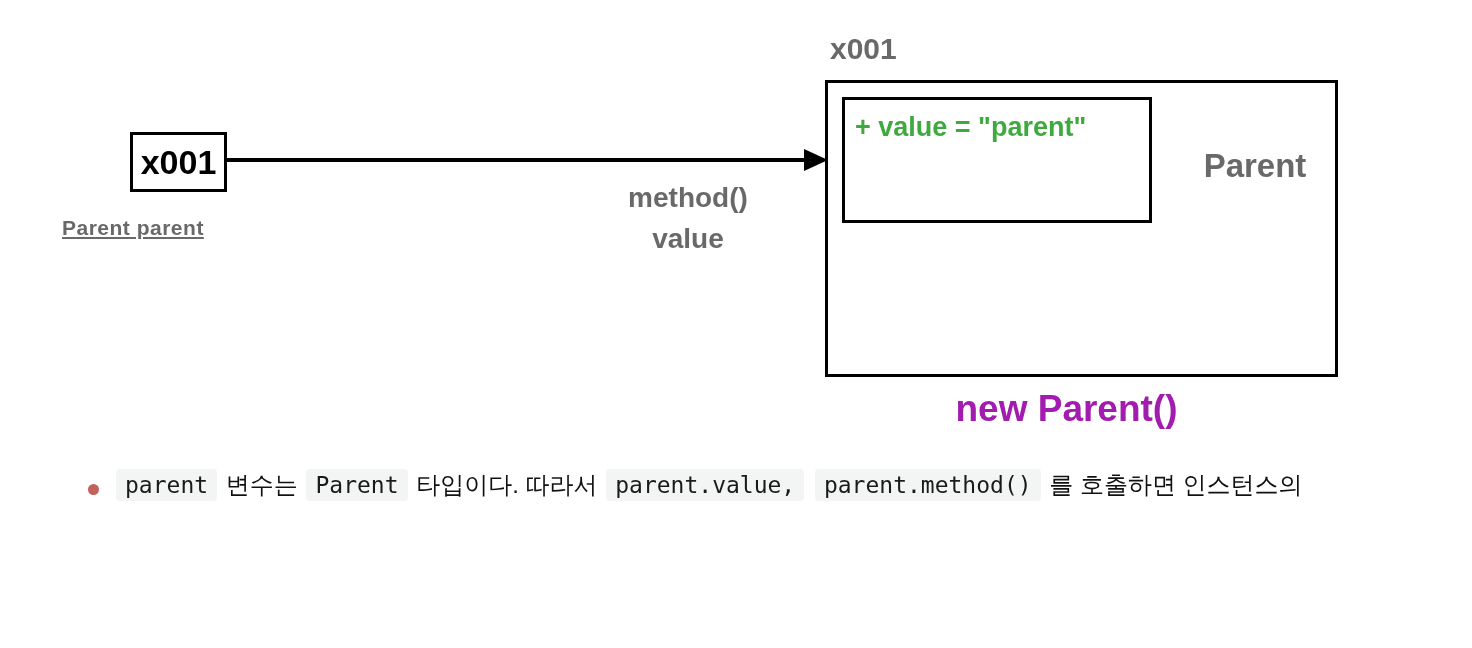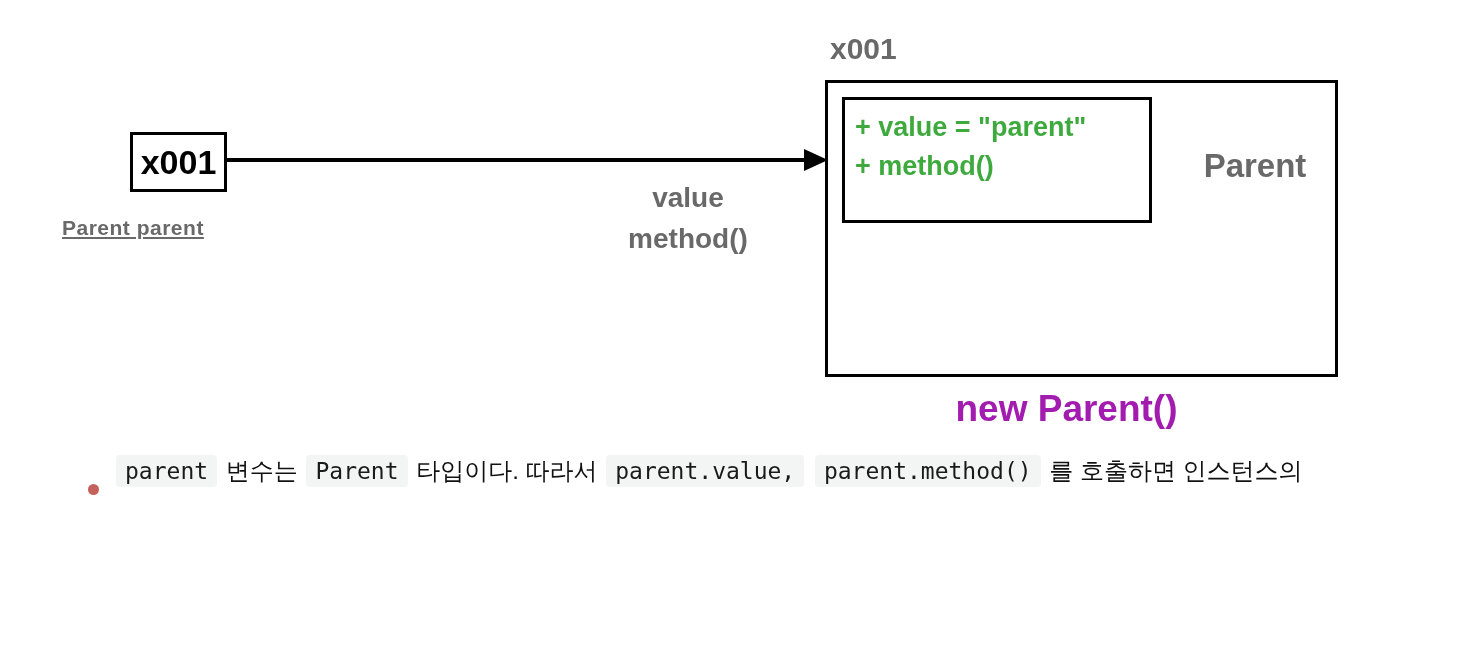--- a/index.html
+++ b/index.html
@@ -96,25 +96,25 @@
   
   .bullet-dot {
     position: absolute;
     left: 88px; top: 484px;
     width: 11px; height: 11px;
     border-radius: 50%;
     background: #c4615a;
   }
   .note-text {
     position: absolute;
-    left: 114px; top: 447px;
+    left: 114px; top: 467px;
     width: 1290px;
     font-size: 24px;
     color: #111111;
-    line-height: 47px;
+    line-height: 35px;
   }
   .note-line { white-space: nowrap; }
   .code {
     font-family: "DejaVu Sans Mono", monospace;
     font-size: 23px;
     background: #f3f4f4;
     border-radius: 4px;
     padding: 3px 9px;
     margin: 0 2px;
     color: #1a1a1a;
@@ -126,30 +126,29 @@
 <div class="canvas">
 
   <div class="ref-box">
     <span>x001</span>
   </div>
   <div class="var-label">Parent parent</div>
 
   <div class="arrow-line"></div>
   <div class="arrow-head"></div>
   <div class="arrow-caption">
+    <div>method()</div>
     <div>value</div>
-    <div>method()</div>
   </div>
 
   <div class="addr-label">x001</div>
 
   <div class="instance-box">
     <div class="members-box">
       <div class="member-line">+ value = "parent"</div>
-      <div class="member-line">+ method()</div>
     </div>
     <div class="class-label">Parent</div>
   </div>
 
   <div class="ctor-label">new Parent()</div>
 
   <div class="bullet-dot"></div>
   <div class="note-text">
     <div class="note-line">
       <span class="code">parent</span><span> 변수는 </span><span class="code">Parent</span><span> 타입이다. 따라서 </span><span class="code">parent.value,</span><span> </span><span class="code">parent.method()</span><span> 를 호출하면 인스턴스의</span>

